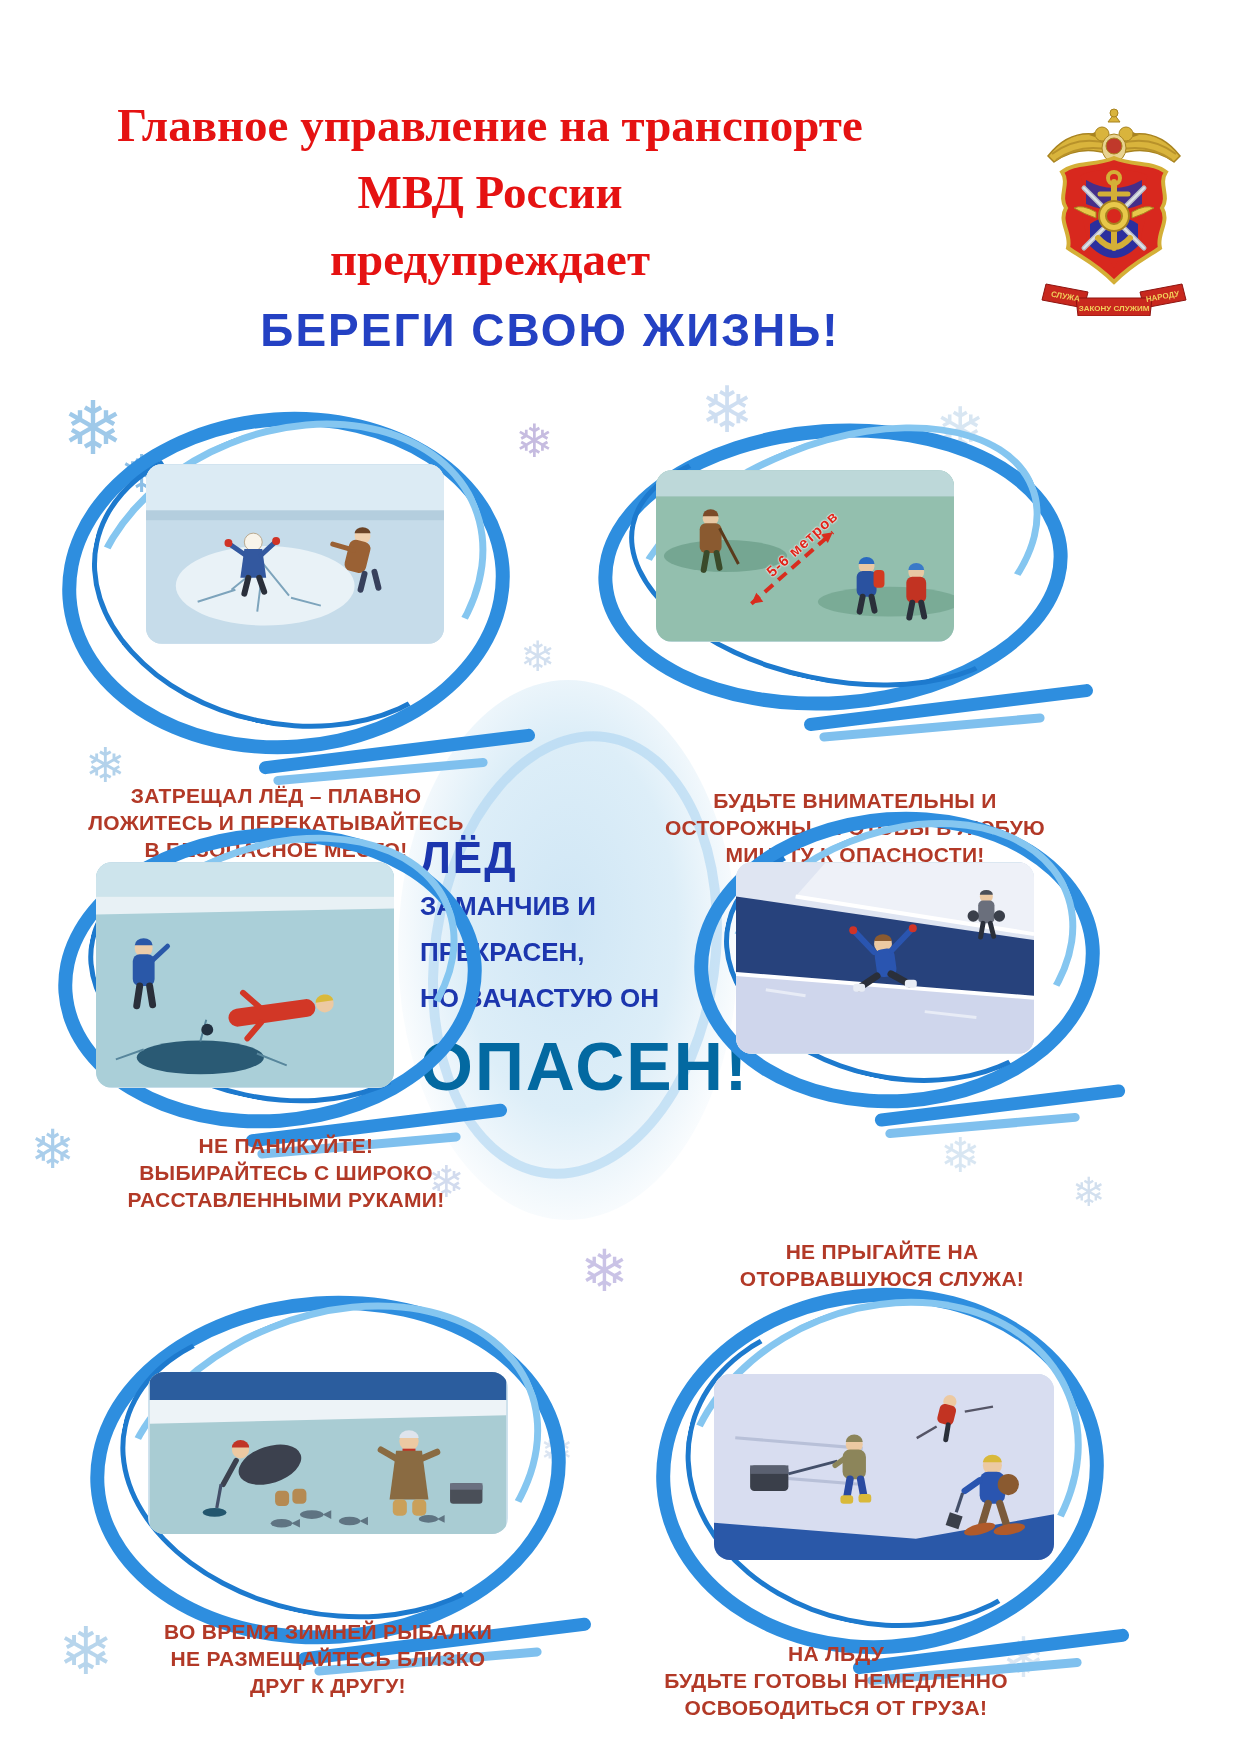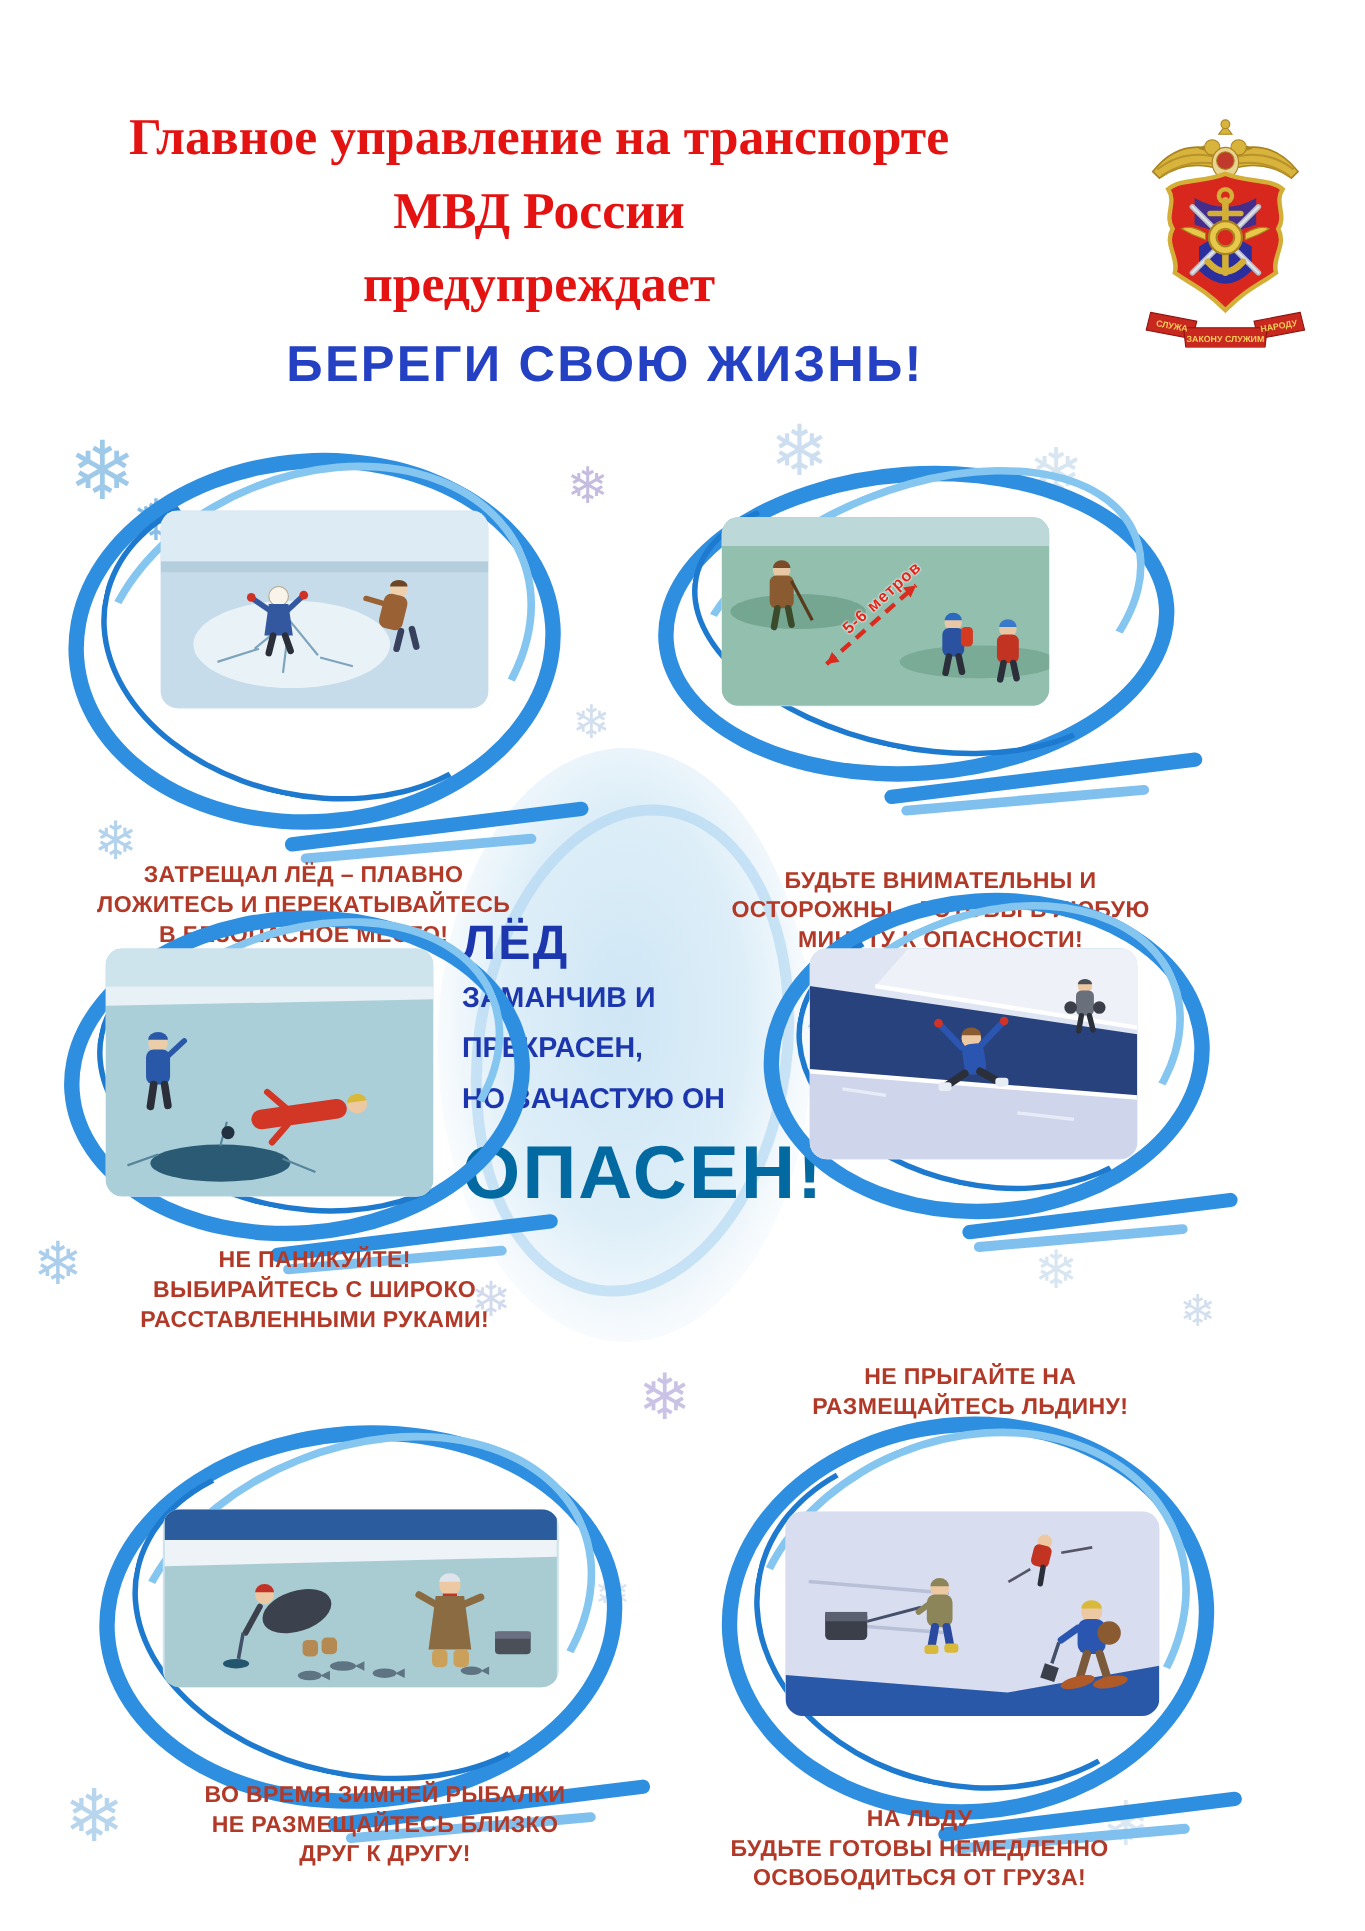--- a/index.html
+++ b/index.html
@@ -299,21 +299,21 @@
           <rect x="-10" y="5" width="20" height="28" rx="6" fill="#6a6f7c"></rect>
           <circle cx="-16" cy="24" r="7" fill="#3a3f4a"></circle>
           <circle cx="16" cy="24" r="7" fill="#3a3f4a"></circle>
           <line x1="-4" y1="33" x2="-7" y2="50" stroke="#2a2f3a" stroke-width="6" stroke-linecap="round"></line>
           <line x1="5" y1="33" x2="9" y2="49" stroke="#2a2f3a" stroke-width="6" stroke-linecap="round"></line>
         </g>
       </svg>
     </div>
   </div>
   <div class="caption" style="left:700px;top:1238px;width:364px;">НЕ ПРЫГАЙТЕ НА
-РАЗМЕЩАЙТЕСЬ ЛЬДИНУ!</div>
+ОТОРВАВШУЮСЯ СЛУЖА!</div>
 
   <div class="panel" style="left:90px;top:1296px;width:476px;height:348px;">
     <div class="swirl-outer"></div>
     <div class="swirl-mid"></div>
     <div class="swirl-in"></div>
     <div class="tail-a"></div>
     <div class="tail-b"></div>
     <div class="scene" style="left:58px;top:76px;width:360px;height:162px;">
       <svg viewBox="0 0 330 150">
         <rect width="330" height="150" fill="#a9ccd3"></rect>
@@ -352,21 +352,21 @@
           <ellipse cx="185" cy="138" rx="10" ry="4"></ellipse>
             <path d="M194,138 l8,-4 0,8 z"></path>
           <ellipse cx="122" cy="140" rx="10" ry="4"></ellipse>
             <path d="M131,140 l8,-4 0,8 z"></path>
           <ellipse cx="258" cy="136" rx="9" ry="3.5"></ellipse>
             <path d="M266,136 l7,-3.5 0,7 z"></path>
         </g>
       </svg>
     </div>
   </div>
-  <div class="caption" style="left:140px;top:1618px;width:420px;">ВО ВРЕМЯ ЗИМНЕЙ РЫБАЛКИ
+  <div class="caption" style="left:118px;top:1618px;width:420px;">ВО ВРЕМЯ ЗИМНЕЙ РЫБАЛКИ
 НЕ РАЗМЕЩАЙТЕСЬ БЛИЗКО
 ДРУГ К ДРУГУ!</div>
 
   <div class="panel" style="left:656px;top:1288px;width:448px;height:366px;">
     <div class="swirl-outer"></div>
     <div class="swirl-mid"></div>
     <div class="swirl-in"></div>
     <div class="tail-a"></div>
     <div class="tail-b"></div>
     <div class="scene" style="left:58px;top:86px;width:340px;height:186px;">

